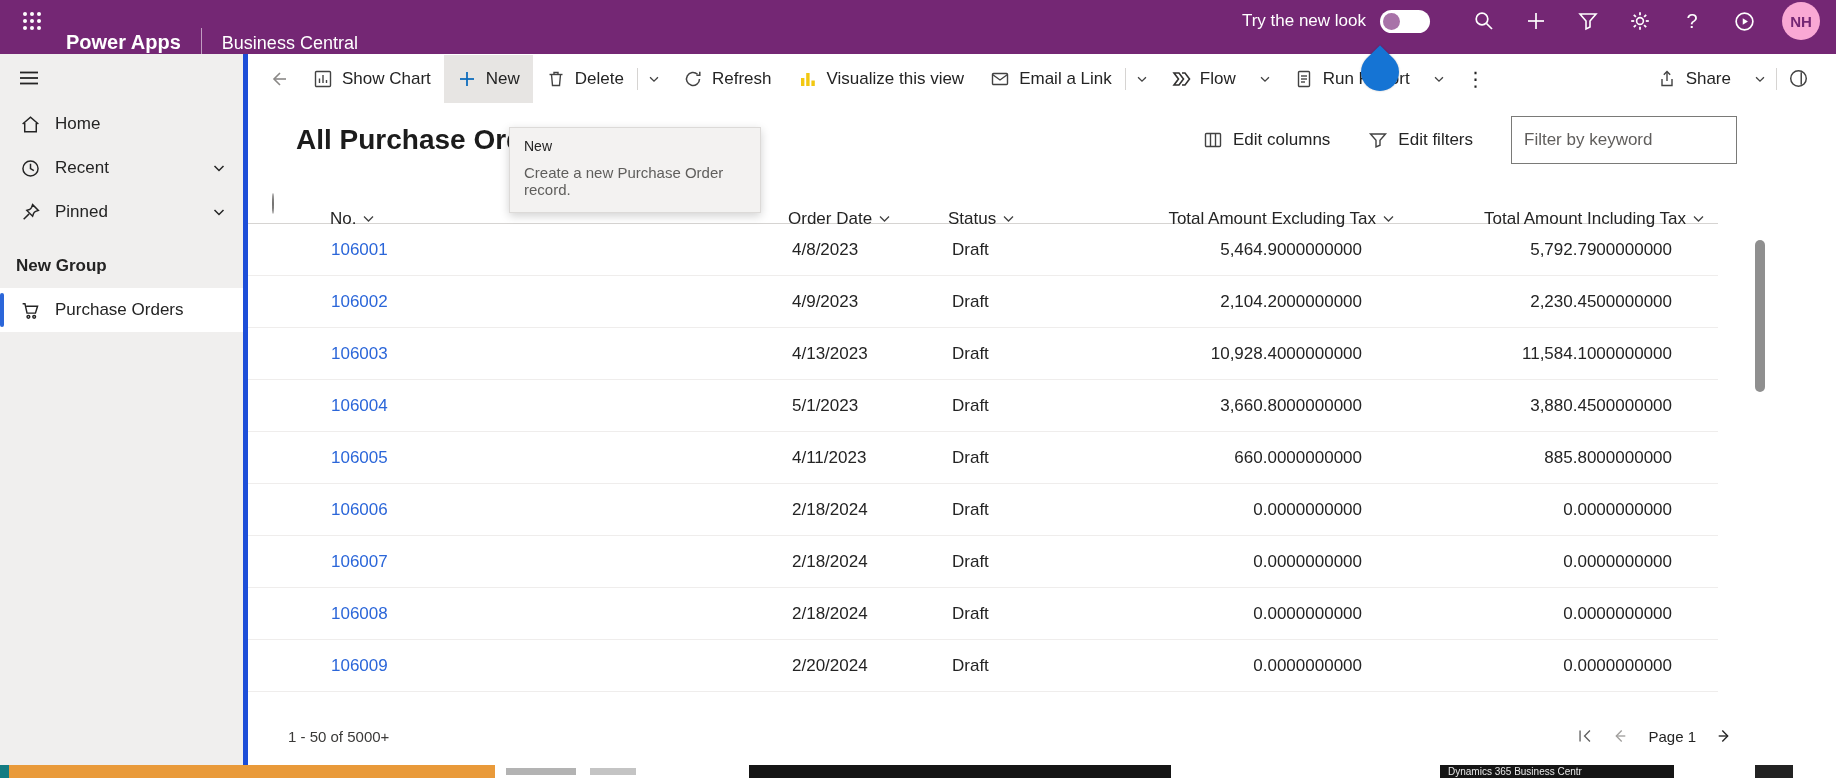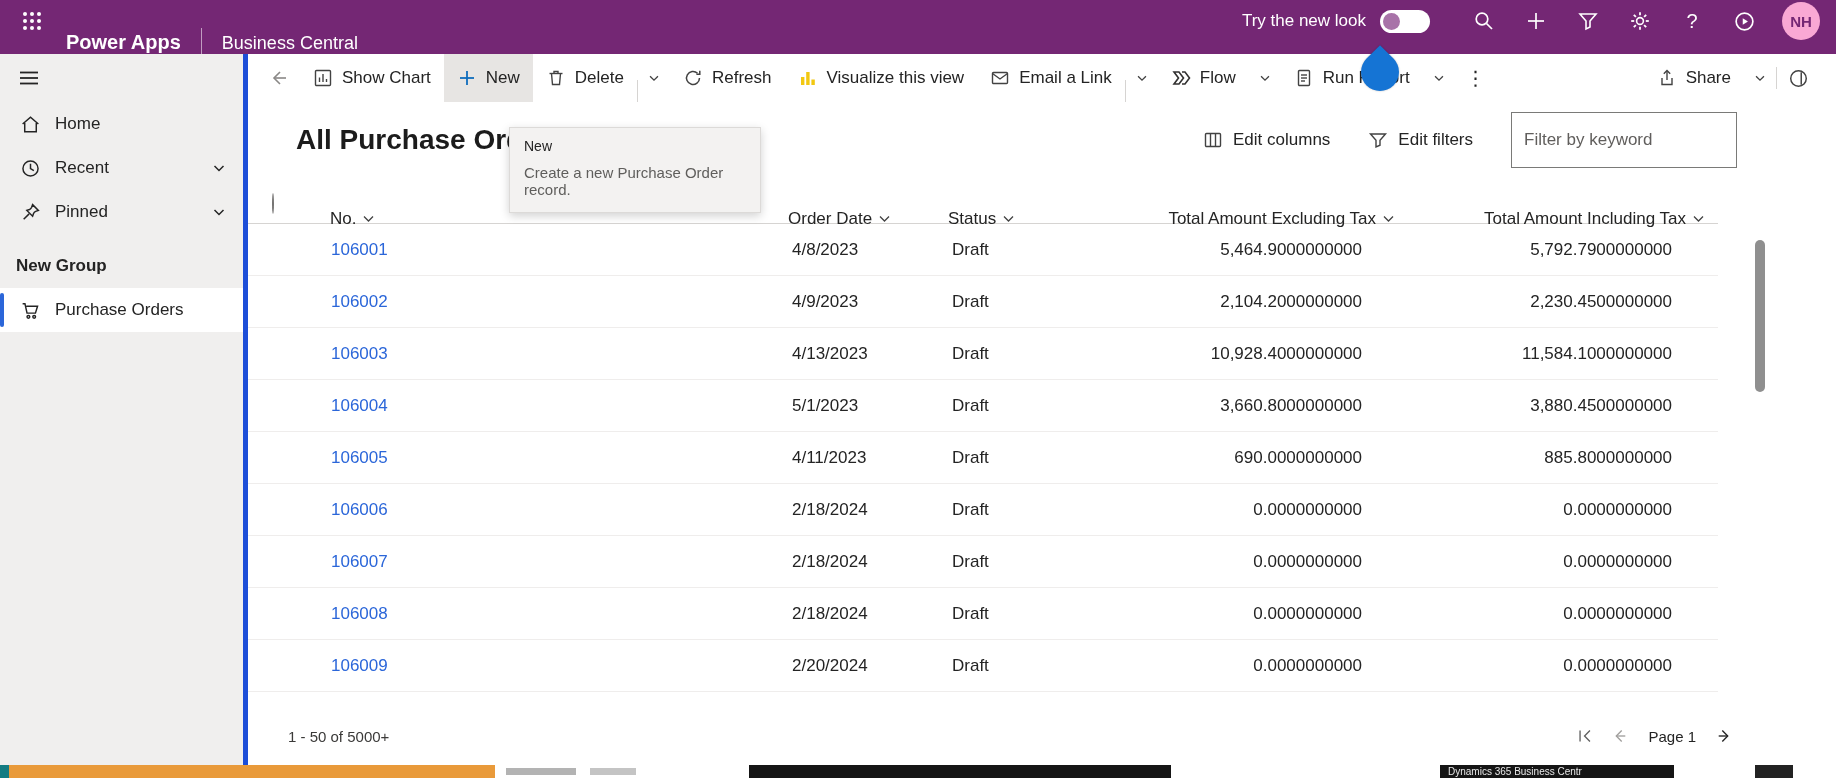--- a/index.html
+++ b/index.html
@@ -35,35 +35,35 @@
   .sidebar-top { height:48px; display:flex; align-items:center; padding-left:18px; }
   .nav-item { height:44px; display:flex; align-items:center; gap:14px; padding:0 16px 0 20px; font-size:17px; position:relative; cursor:pointer; }
   .nav-item .chev { margin-left:auto; }
   .group-label { font-weight:700; font-size:17px; padding:22px 0 12px 16px; }
   .nav-item.selected { background:#fff; }
   .nav-item.selected::before { content:""; position:absolute; left:0; top:5px; bottom:5px; width:4px; border-radius:2px; background:#2b66d9; }
 
   .content { flex:1; display:flex; flex-direction:column; background:#fff; position:relative; }
 
   
-  .command-bar { height:48px; display:flex; align-items:flex-end; padding:1px 16px 0 10px; flex:none; }
+  .command-bar { height:48px; display:flex; align-items:center; padding:1px 16px 0 10px; flex:none; }
   .cmd-btn { display:flex; align-items:center; gap:9px; padding:0 13px; height:48px; font-size:17px; color:#242424; white-space:nowrap; }
   .cmd-btn.icon-only { padding:0 11px; }
   .cmd-btn.highlight { background:#e7e5e3; }
   .cmd-sep { width:1px; height:22px; background:#d6d4d2; flex:none; }
   .cmd-chev { padding:0 9px; height:48px; display:flex; align-items:center; }
   .cmd-right { margin-left:auto; display:flex; align-items:center; }
   .overflow-glyph { font-size:20px; color:#242424; }
 
   
   .main { position:relative; flex:1; overflow:hidden; }
   .page-title { position:absolute; left:48px; top:22px; font-size:28px; font-weight:700; color:#1c1c1c; white-space:nowrap; }
   .view-tools { position:absolute; top:16px; right:99px; height:44px; display:flex; align-items:center; gap:38px; }
   .tool-btn { display:flex; align-items:center; gap:10px; font-size:17px; color:#242424; }
-  .kw-input { width:226px; height:56px; border:1px solid #7a7a78; background:#fff; font-size:17px; padding:0 12px; color:#242424; font-family:"Liberation Sans", sans-serif; }
+  .kw-input { width:226px; height:48px; border:1px solid #7a7a78; background:#fff; font-size:17px; padding:0 12px; color:#242424; font-family:"Liberation Sans", sans-serif; }
   .kw-input::placeholder { color:#605e5c; }
 
   .table-wrap { position:absolute; left:0; right:118px; top:76px; }
   .grid-row { display:grid; grid-template-columns:70px 470px 160px 200px 260px 310px; align-items:center; }
   .header-row { height:46px; border-bottom:1px solid #d6d4d2; font-size:17px; color:#242424; }
   .data-row { height:52px; border-bottom:1px solid #efedec; font-size:17px; }
   .hcell { display:flex; align-items:center; gap:7px; cursor:pointer;margin-top:31px; }
   .hc-no { padding-left:12px; }
   .hc-num { justify-content:flex-end; padding-right:14px; }
   .sel-circle { width:20px; height:20px; border:1.5px solid #767574; border-radius:50%; margin-left:24px; cursor:pointer; background:#fff; }
@@ -533,21 +533,21 @@
             <div class="cell-plain">Draft</div>
             <div class="cell-num">3,660.8000000000</div>
             <div class="cell-num">3,880.4500000000</div>
           </div>
 
           <div class="grid-row data-row">
             <div></div>
             <div class="cell-no"><a href="#">106005</a></div>
             <div class="cell-plain">4/11/2023</div>
             <div class="cell-plain">Draft</div>
-            <div class="cell-num">690.0000000000</div>
+            <div class="cell-num">660.0000000000</div>
             <div class="cell-num">885.8000000000</div>
           </div>
 
           <div class="grid-row data-row">
             <div></div>
             <div class="cell-no"><a href="#">106006</a></div>
             <div class="cell-plain">2/18/2024</div>
             <div class="cell-plain">Draft</div>
             <div class="cell-num">0.0000000000</div>
             <div class="cell-num">0.0000000000</div>

